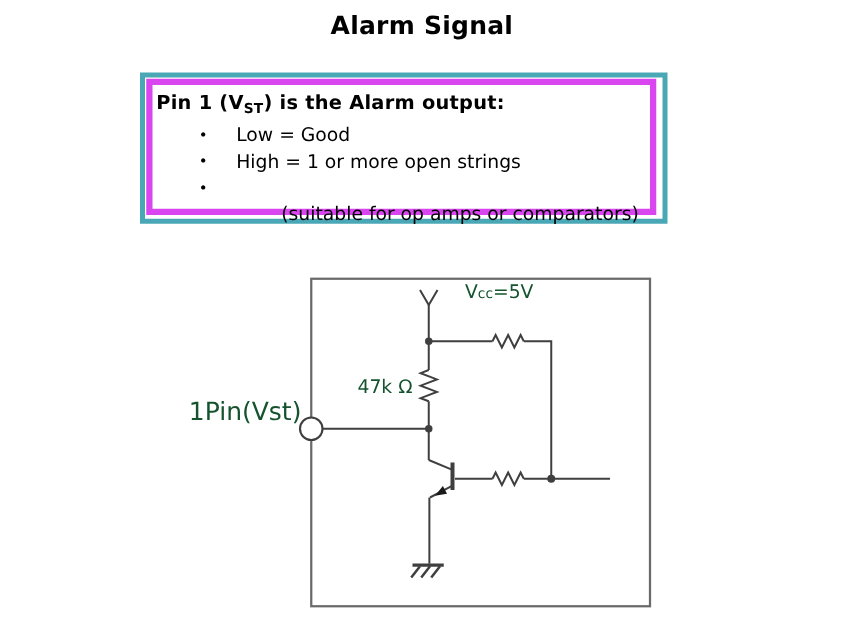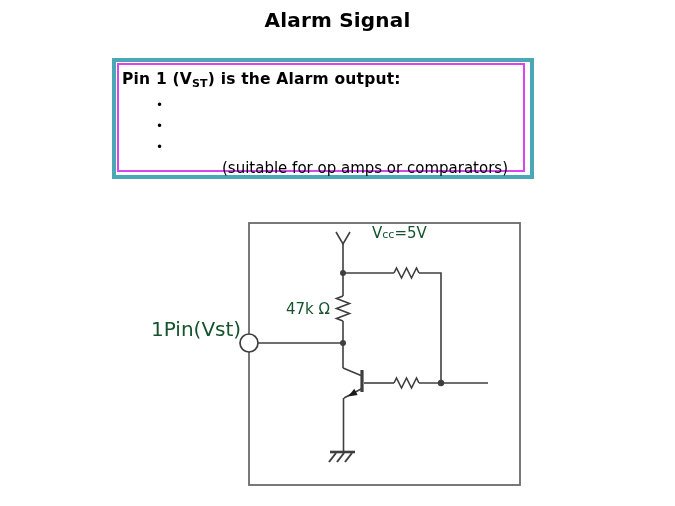--- a/index.html
+++ b/index.html
@@ -11,21 +11,21 @@
     position:absolute;top:8px;left:0;width:675px;text-align:center;
     font-size:20px;font-weight:bold;letter-spacing:.2px;
   }
   
   .info-box{
     position:absolute;left:112px;top:58px;width:414px;height:113px;
     border:4px solid #4AA8B6;background:#fff;
   }
   .info-inner{
     position:absolute;left:1px;top:1px;right:5px;bottom:3px;
-    border:2px solid #d946ef;padding:3px 4px 0 3px;
+    border:5px solid #d946ef;padding:3px 4px 0 3px;
   }
   .heading{font-size:15.5px;font-weight:bold;line-height:22px;letter-spacing:.2px;white-space:nowrap;}
   .heading .sub{font-size:11px;vertical-align:-3px;}
   .bullet-row{display:flex;line-height:21px;font-size:15px;white-space:nowrap;}
   .bullet-row .dot{margin-left:34px;width:10px;font-size:12px;}
   .bullet-row .btxt{margin-left:20px;}
   .cont-row{margin-left:100px;line-height:21px;font-size:15px;white-space:nowrap;}
   
   .circuit-svg{position:absolute;left:0;top:0;}
   .lbl{position:absolute;color:#14532d;white-space:nowrap;}
@@ -39,23 +39,25 @@
 
 <div class="slide">
 
   <div class="title">Alarm Signal</div>
 
   <div class="info-box">
     <div class="info-inner">
       <div class="heading"><span>Pin 1 (V</span><span class="sub">ST</span><span>) is the Alarm output:</span></div>
       <div class="bullet-row">
         <span class="dot">•</span>
+        <span class="btxt">Low = Good</span>
       </div>
       <div class="bullet-row">
         <span class="dot">•</span>
+        <span class="btxt">High = 1 or more open strings</span>
       </div>
       <div class="bullet-row">
         <span class="dot">•</span>
       </div>
       <div class="cont-row">(suitable for op amps or comparators)</div>
     </div>
   </div>
 
   <div>
     <svg class="circuit-svg" width="675" height="506" viewBox="0 0 675 506" fill="none" stroke="#3F3F3F" stroke-width="1.6">

